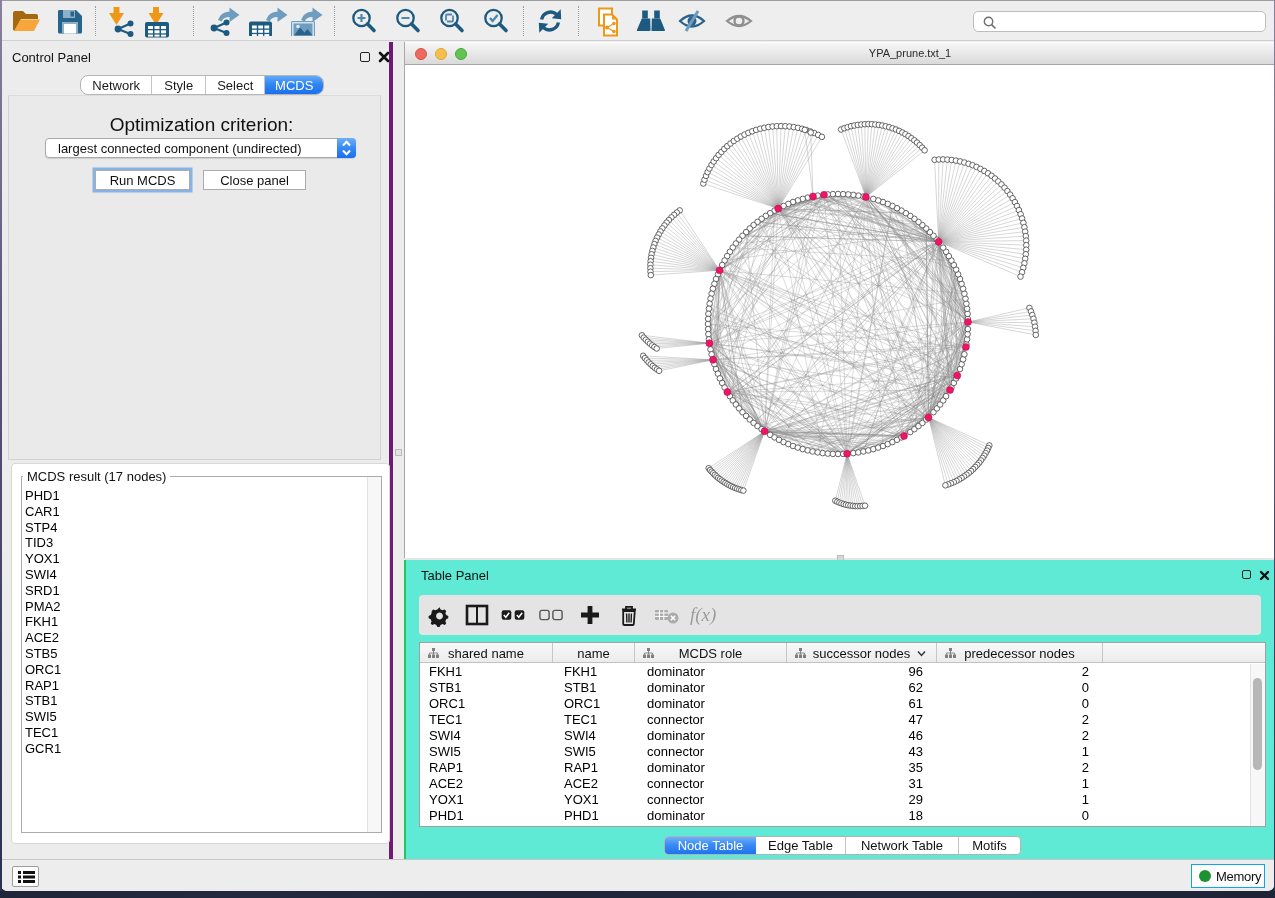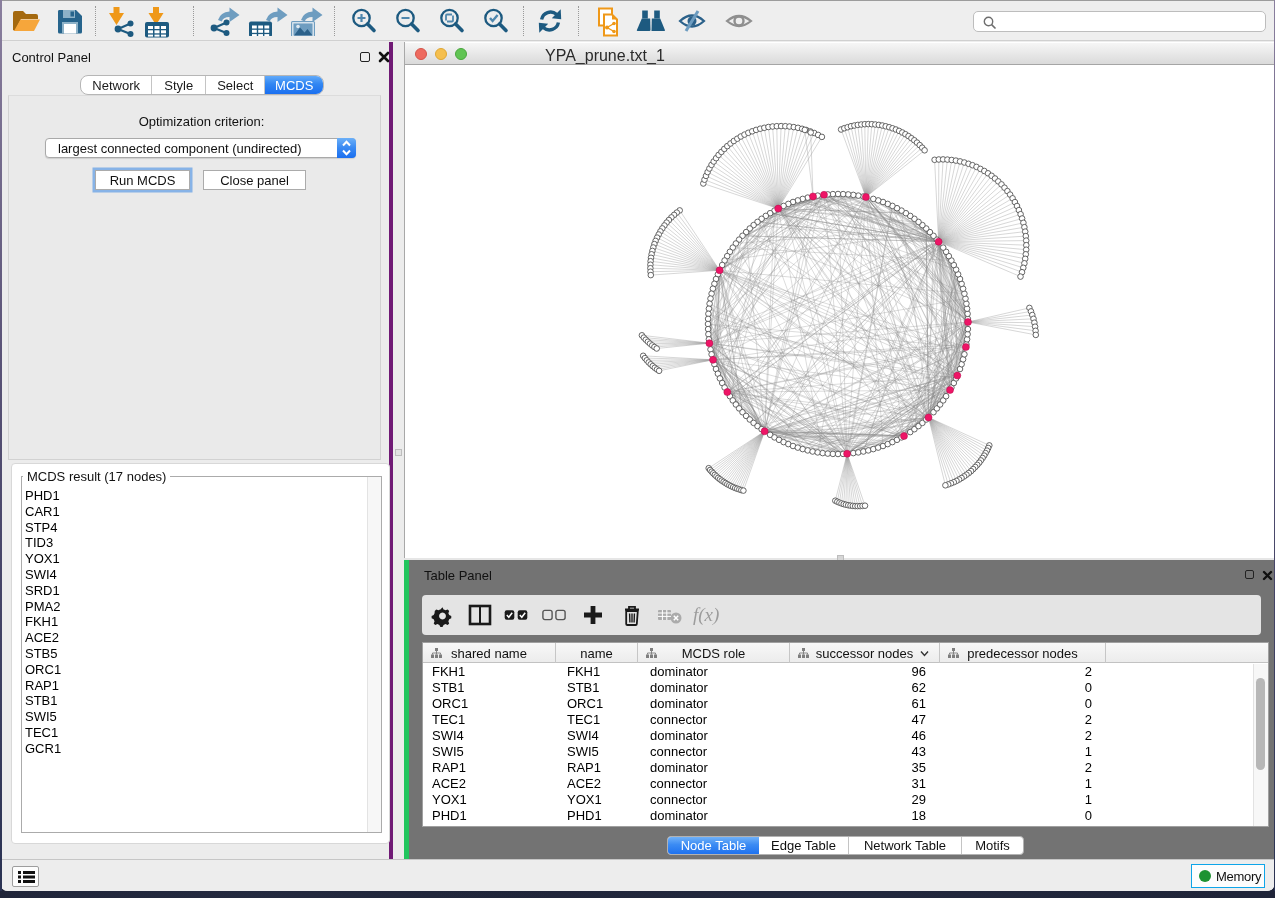--- a/index.html
+++ b/index.html
@@ -17,40 +17,40 @@
 #cpanel{position:absolute;left:0;top:41px;width:393px;bottom:32px;background:#ececec;border-right:4px solid #701a75}
 #cpgutter{position:absolute;left:393px;top:41px;width:11px;bottom:32px;background:#ececec}
 #cpgrip{position:absolute;left:395px;top:448px;width:7px;height:7px;background:#e2e2e2;border:1px solid #bdbdbd}
 #cp-title{position:absolute;left:12px;top:8px;font-size:13px;color:#111}
 .wicon-sq{position:absolute;top:10px;width:10px;height:10px;border:1.6px solid #222;border-radius:2px}
 .tabs{position:absolute;display:flex;height:20px;background:#fff;border:1px solid #b6b6b6;border-radius:8px;overflow:hidden}
 .tabs .tab{height:100%;display:flex;align-items:center;justify-content:center;font-size:13px;color:#1a1a1a;border-right:1px solid #c4c4c4}
 .tabs .tab:last-child{border-right:none}
 .tabs .tab.sel{background:linear-gradient(180deg,#61aafa 0%,#3186f2 45%,#1a6ff0 100%);color:#fff;border-right:none}
 #cp-sub{position:absolute;left:8px;top:53px;right:8px;height:365px;background:#eaeaea;border:1px solid #d2d2d2;border-top:1px solid #dcdcdc}
-#opt-label{position:absolute;left:0;top:72px;width:403px;text-align:center;font-size:13px;color:#111}
+#opt-label{position:absolute;left:0;top:72px;width:403px;text-align:center;font-size:19px;color:#111}
 #dd{position:absolute;left:45px;top:96px;width:311px;height:20px;background:#fff;border:1px solid #a9a9a9;border-radius:4px;box-shadow:0 1px 1px rgba(0,0,0,0.12)}
 #dd .txt{position:absolute;left:12px;top:2px;font-size:13px;color:#111}
 #dd .step{position:absolute;right:-1px;top:-1px;width:19px;height:20px;border-radius:0 4px 4px 0;background:linear-gradient(180deg,#6cb0f8 0%,#3a8af3 48%,#1a6ff0 100%)}
 .btn{position:absolute;height:20px;background:#fff;border:1px solid #ababab;border-radius:0;font-size:13px;color:#111;display:flex;align-items:center;justify-content:center}
 #respanel{position:absolute;left:11px;top:421px;width:379px;height:381px;background:#fff;border:1px solid #d8d8d8;border-radius:4px}
 #rtitled{position:absolute;left:9px;top:12px;right:7px;bottom:10px;border:1px solid #ababab}
 #gb-label{position:absolute;left:1px;top:-8px;background:#fff;padding:0 4px;font-size:13px;color:#111}
 #gb-scroll{position:absolute;right:0;top:0;width:14px;bottom:0;background:#f7f7f7;border-left:1px solid #e3e3e3}
 #gb-items{position:absolute;left:3px;top:11px;font-size:13px;color:#000;line-height:15.8px;white-space:pre}
 
 #netwin{position:absolute;left:404px;top:41px;right:0;height:516px;background:#fff;border-left:1px solid #a8a8a8}
 #net-tb{position:absolute;left:0;top:1px;right:0;height:22px;background:linear-gradient(180deg,#f6f6f6,#dadada);border-bottom:1px solid #a5a5a5}
 .light{position:absolute;top:5px;width:12px;height:12px;border-radius:50%}
-#net-title{position:absolute;left:140px;right:0;top:4px;text-align:left;font-size:16px;color:#2a2a2a}
+#net-title{position:absolute;left:140px;right:0;top:4px;text-align:center;font-size:11px;color:#2a2a2a}
 #netsvg{position:absolute;left:0;top:22px}
 
 #hsplit{position:absolute;left:404px;right:0;top:557px;height:2px;background:#e6e6e6}
 
-#tpanel{position:absolute;left:404px;top:559px;right:0;bottom:32px;background:#737373;border-left:5px solid #22c55e}
+#tpanel{position:absolute;left:404px;top:559px;right:0;bottom:32px;background:#5eead4;border-left:2px solid #22c55e}
 #tp-title{position:absolute;left:15px;top:8px;font-size:13px;color:#111}
 #tp-toolbar{position:absolute;left:13px;top:35px;right:14px;height:40px;background:#e4e4e4;border-radius:4px}
 #tbl{position:absolute;left:13px;top:82px;width:847px;height:185px;background:#fff;border:1px solid #a0a0a0}
 #thead{position:absolute;left:0;top:0;right:0;height:20px;background:linear-gradient(180deg,#f8f8f8,#ececec);border-bottom:1px solid #c2c2c2}
 .hcell{position:absolute;top:0;height:20px;border-right:1px solid #c6c6c6}
 .hcell .lbl{position:absolute;left:0;right:0;top:3px;text-align:center;font-size:13px;color:#111}
 .orgico{position:absolute;top:5px;left:8px;width:11px;height:10px}
 #rows{position:absolute;left:0;top:21px;right:15px;bottom:0;font-size:13px;color:#000}
 .r{position:absolute;height:16px;line-height:16px;white-space:pre}
 #tscroll{position:absolute;right:0;top:21px;width:15px;bottom:0;background:#f7f7f7;border-left:1px solid #e2e2e2}

